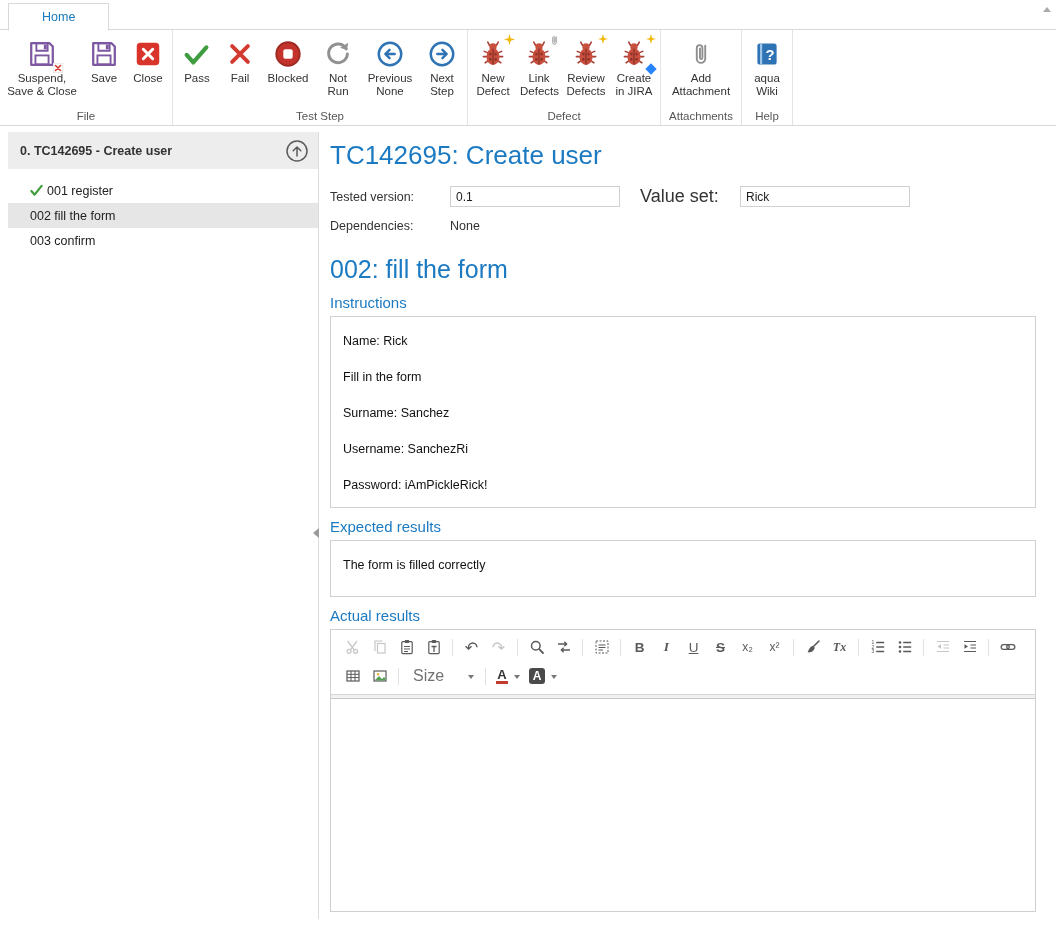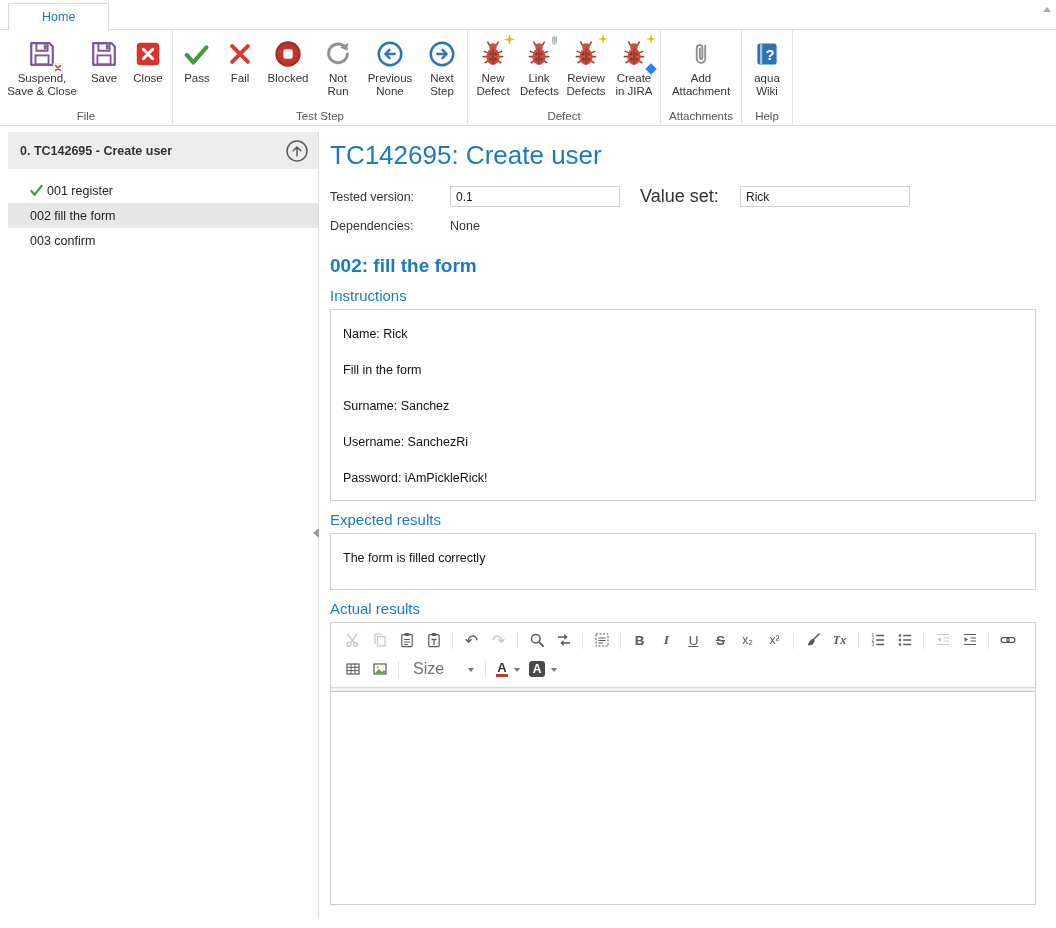--- a/index.html
+++ b/index.html
@@ -41,21 +41,21 @@
              border-top:5px solid transparent;border-bottom:5px solid transparent;border-right:6px solid #9a9a9a}
 
 .main{flex:1;padding-left:11px;overflow:hidden}
 .page-title{font-size:26px;color:#1b7ac2;margin-top:8px;font-weight:400}
 .frow{display:flex;align-items:center;margin-top:15px}
 .frow2{display:flex;align-items:flex-start;margin-top:12px}
 .flabel{font-size:12.5px;color:#333;width:120px}
 .flabel2{font-size:18px;color:#333;width:100px;margin-left:20px}
 .fld{width:170px;height:21px;border:1px solid #d0d0d0;padding:0 5px;font-size:12px;color:#222;font-family:inherit}
 .fval{font-size:12.5px;color:#333}
-.step-title{font-size:19px;color:#1b7ac2;margin-top:22px;font-weight:700}
+.step-title{font-size:25px;color:#1b7ac2;margin-top:22px;font-weight:400}
 .sec-label{font-size:15px;color:#1b7ac2;margin-top:10px}
 .box{border:1px solid #d0d0d0;margin-top:5px;background:#fff}
 .instr{padding:16px 12px 0;height:192px;overflow:hidden}
 .instr p{margin:0 0 20px;font-size:12.5px;line-height:16px;color:#111}
 .exp{padding:17px 12px;font-size:12.5px;color:#111;height:57px}
 
 
 .editor{border:1px solid #cfcfcf;margin-top:5px}
 .tb{display:flex;align-items:center;padding:5px 8px 3px;flex-wrap:nowrap}
 .tb2{padding:2px 8px 6px}

